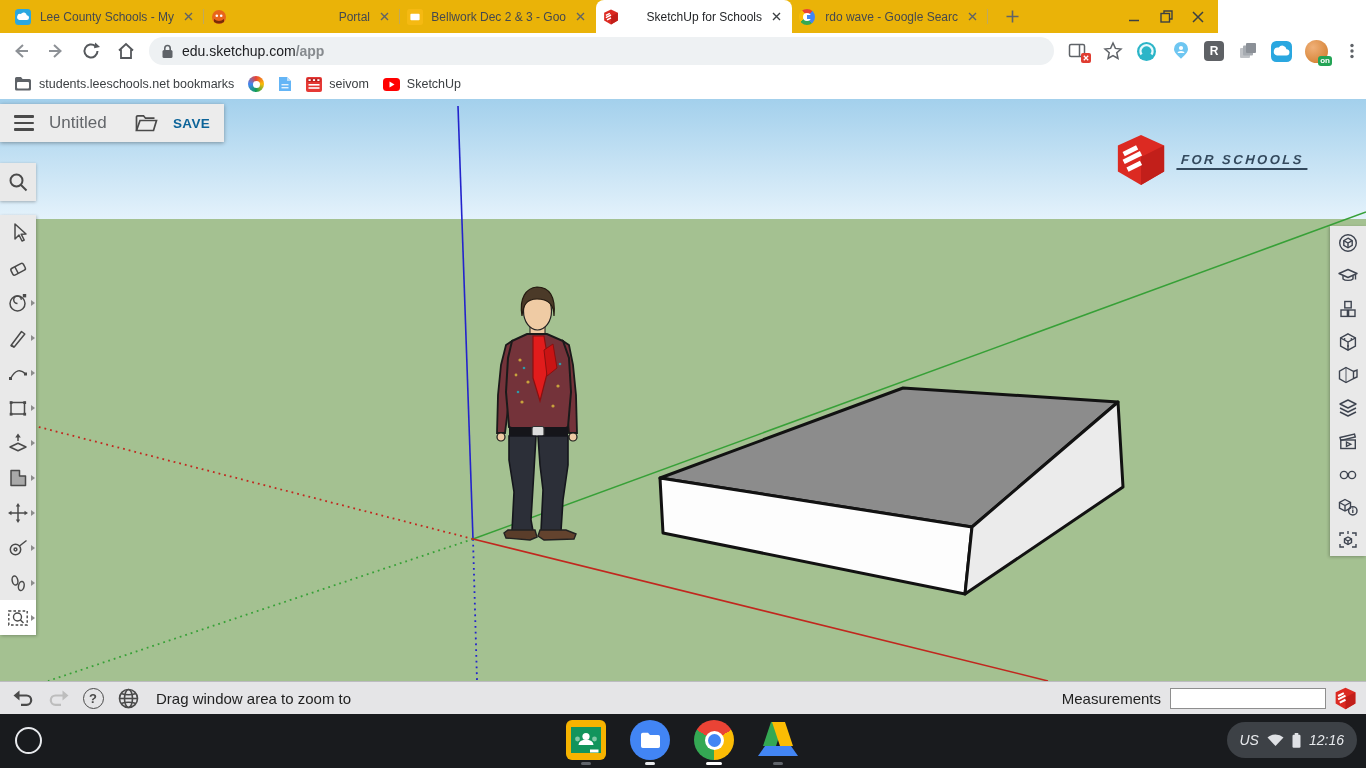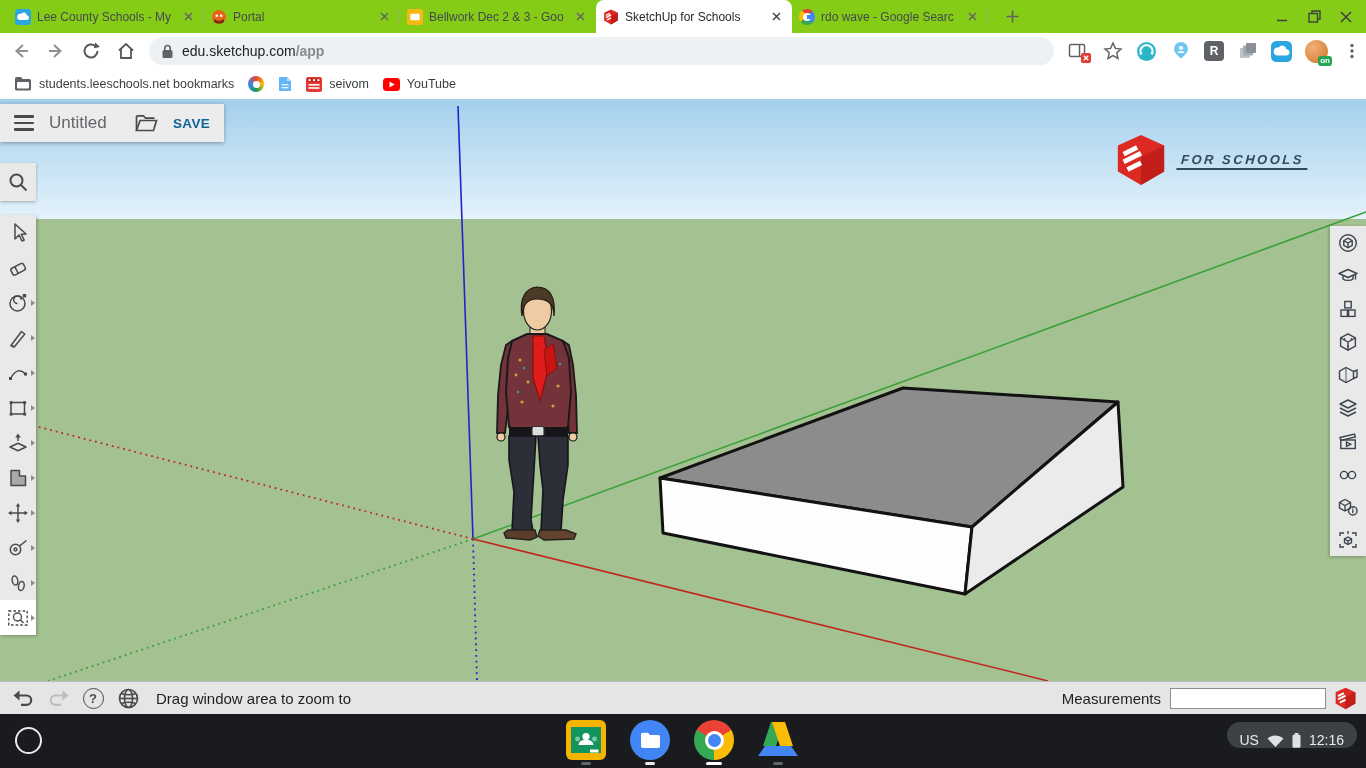--- a/index.html
+++ b/index.html
@@ -1,20 +1,20 @@
 <!DOCTYPE html>
 <html><head>
 <meta charset="utf-8">
 <style>
   * { margin:0; padding:0; box-sizing:border-box; }
   body { font-family:"Liberation Sans", sans-serif; background:#000; }
   .screen { position:relative; width:1366px; height:768px; overflow:hidden; background:#fff; }
 
   
-  .tabstrip { position:absolute; top:0; left:0; width:1366px; height:33px; background:#84cc16; }
+  .tabstrip { position:absolute; top:0; left:0; width:1218px; height:33px; background:#eab308;text-align:right; }
   .tabs { position:absolute; left:8px; top:0; height:33px; display:flex; align-items:flex-end; }
   .tab { width:196px; height:33px; display:flex; align-items:center; padding:0 7px; position:relative; cursor:default; }
   .tab.active { background:#fff; border-radius:8px 8px 0 0; }
   .tab .sep { position:absolute; right:0; top:9px; width:1px; height:15px; background:#9aa0a6; opacity:.55; }
   .fav { width:16px; height:16px; flex:none; position:relative; }
   .tab-title { flex:1; font-size:12px; color:#45494f; white-space:nowrap; overflow:hidden; margin:0 6px; }
   .tab.active .tab-title { color:#1f2124; }
   .tab-close { width:17px; height:17px; flex:none; display:flex; align-items:center; justify-content:center; border-radius:50%; }
   .newtab { width:28px; height:28px; margin:0 0 3px 10px; display:flex; align-items:center; justify-content:center; border-radius:50%; }
   .wincontrols { position:absolute; right:4px; top:0; height:33px; display:flex; align-items:center; }
@@ -72,21 +72,21 @@
   .shelf { position:absolute; top:714px; left:0; width:1366px; height:54px; background:#191b1e; }
   .launcher { position:absolute; left:15px; top:13px; width:27px; height:27px; border:2.6px solid #e8eaed; border-radius:50%; }
   .shelf-apps { position:absolute; left:565px; top:6px; display:flex; gap:22px; }
   .app { width:42px; display:flex; flex-direction:column; align-items:center; }
   .app-ico { width:40px; height:40px; position:relative; }
   .ind { margin-top:2px; height:3px; border-radius:2px; }
   .chrome-ico { width:40px; height:40px; border-radius:50%; background:conic-gradient(from 60deg,#fbbc05 0 120deg,#34a853 120deg 240deg,#ea4335 240deg 360deg); display:flex; align-items:center; justify-content:center; }
   .chrome-white { width:19px; height:19px; border-radius:50%; background:#fff; display:flex; align-items:center; justify-content:center; }
   .chrome-blue { width:13px; height:13px; border-radius:50%; background:#4285f4; }
   .files-ico { width:40px; height:40px; border-radius:50%; background:#4285f4; display:flex; align-items:center; justify-content:center; }
-  .status-pill { position:absolute; right:9px; top:8px; height:26px; border-radius:19px; background:#3d4146; display:flex; align-items:flex-end; padding:0 13px; gap:8px; color:#e8eaed; font-size:14px; }
+  .status-pill { position:absolute; right:9px; top:8px; height:36px; border-radius:19px; background:#3d4146; display:flex; align-items:center; padding:0 13px; gap:8px; color:#e8eaed; font-size:14px;font-style:italic; }
 
   .g-ico { width:16px; height:16px; border-radius:50%; background:conic-gradient(from 45deg,#4285f4 0 100deg,#34a853 100deg 190deg,#fbbc05 190deg 280deg,#ea4335 280deg 360deg); position:relative; }
   .g-ico::before { content:""; position:absolute; left:4px; top:4px; width:8px; height:8px; border-radius:50%; background:#fff; }
   .g-ico::after { content:""; position:absolute; right:1.5px; top:6.5px; width:6.5px; height:3.5px; background:#4285f4; }
   .donut { width:16px; height:16px; border-radius:50%; background:conic-gradient(#e94335,#fbbc05,#0f9d58,#4285f4,#e94335); position:relative; }
   .donut::before { content:""; position:absolute; left:4.5px; top:4.5px; width:7px; height:7px; border-radius:50%; background:#fff; }
 </style>
 </head>
 <body>
 
@@ -320,21 +320,21 @@
           <rect x="2.5" y="7" width="11" height="1.6" fill="#fff"></rect>
           <rect x="2.5" y="10.2" width="11" height="1.6" fill="#fff"></rect>
         </svg>
       <span class="bm-label">seivom</span>
     </div>
     <div class="bm">
       <svg width="17" height="13" viewBox="0 0 17 13">
           <rect width="17" height="13" rx="3.5" fill="#f00"></rect>
           <polygon points="6.5,3.5 11.5,6.5 6.5,9.5" fill="#fff"></polygon>
         </svg>
-      <span class="bm-label">YouTube</span>
+      <span class="bm-label">SketchUp</span>
     </div>
   </div>
 
   <svg class="viewport" viewBox="0 99 1366 582" preserveAspectRatio="none">
     <defs>
       <linearGradient id="sky" x1="0" y1="0" x2="0" y2="1">
         <stop offset="0" stop-color="#a3d0ec"></stop>
           <stop offset="1" stop-color="#e4f2fb"></stop>
       </linearGradient>
     </defs>

